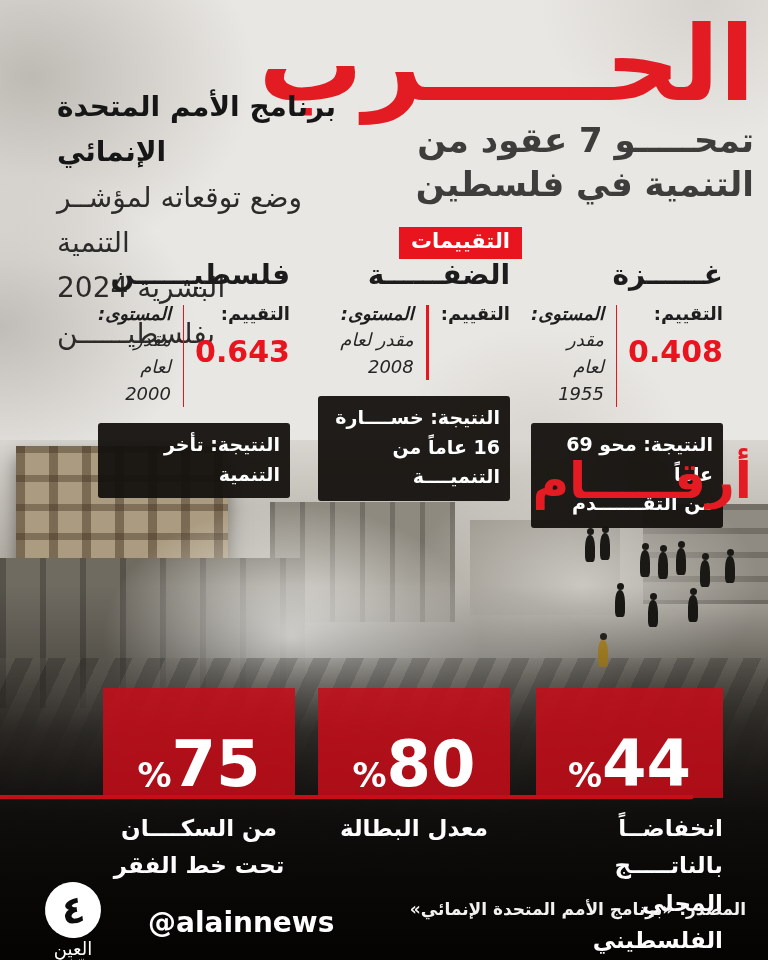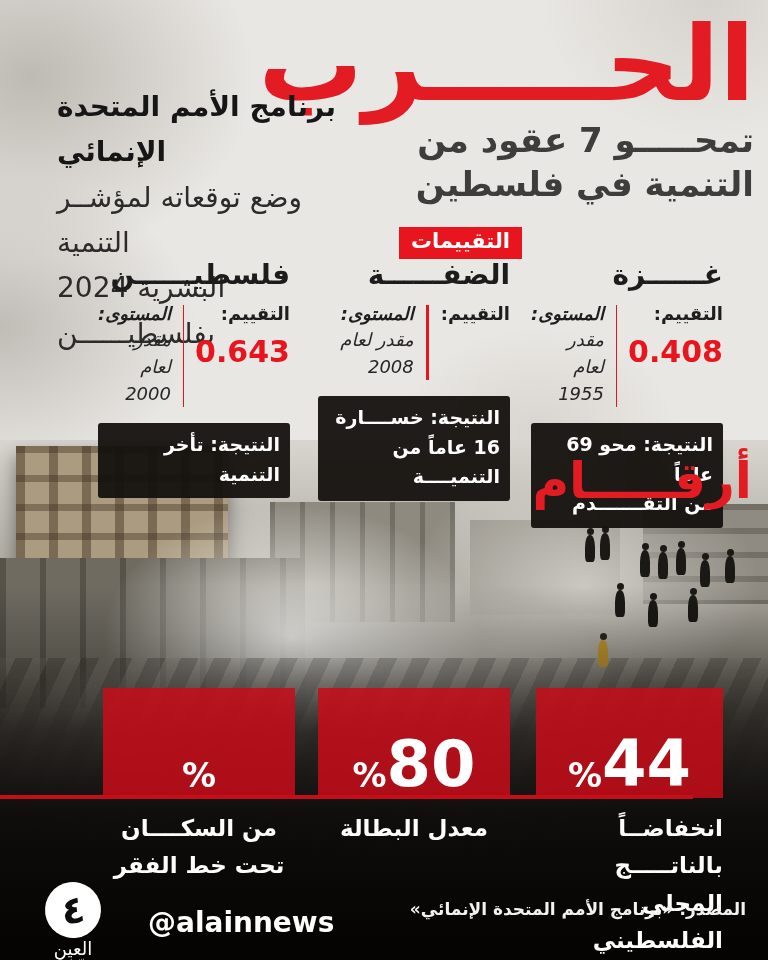--- a/index.html
+++ b/index.html
@@ -217,20 +217,21 @@
     </div>
   </div>
   <div class="stat-box stat-80">
     <div class="stat-num">
       <span class="stat-val">80</span>
       <span class="stat-unit">%</span>
     </div>
   </div>
   <div class="stat-box stat-75">
     <div class="stat-num">
+      <span class="stat-val">75</span>
       <span class="stat-unit">%</span>
     </div>
   </div>
 
   <div class="stat-label label-35">
     <div>انخفاضــاً بالناتـــــج</div>
     <div>المحلي الفلسطيني</div>
   </div>
   <div class="stat-label label-80">
     <div>معدل البطالة</div>

